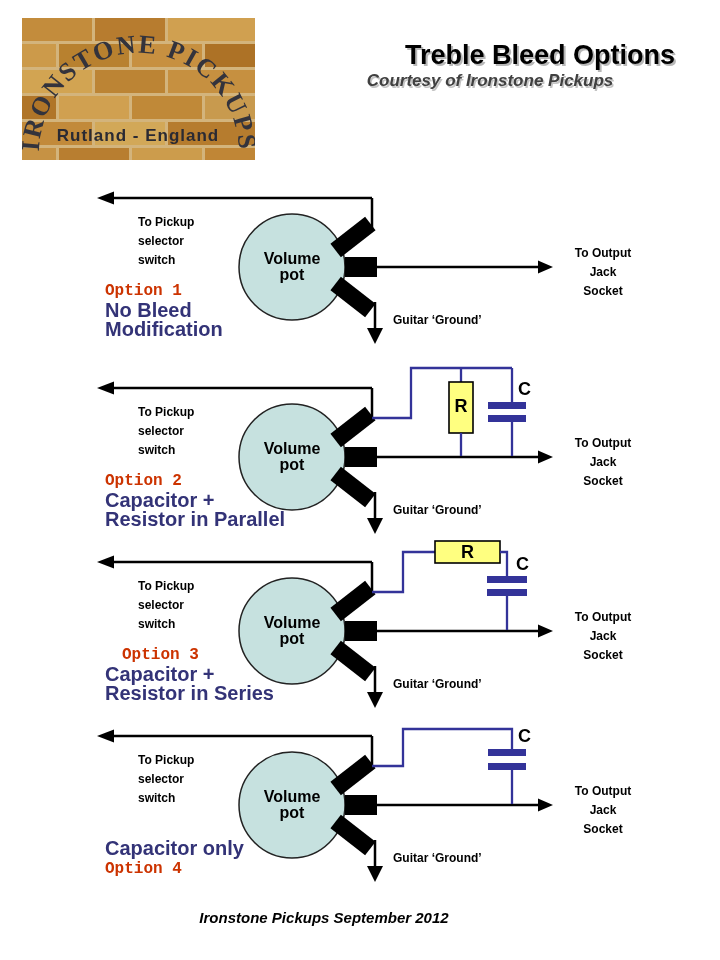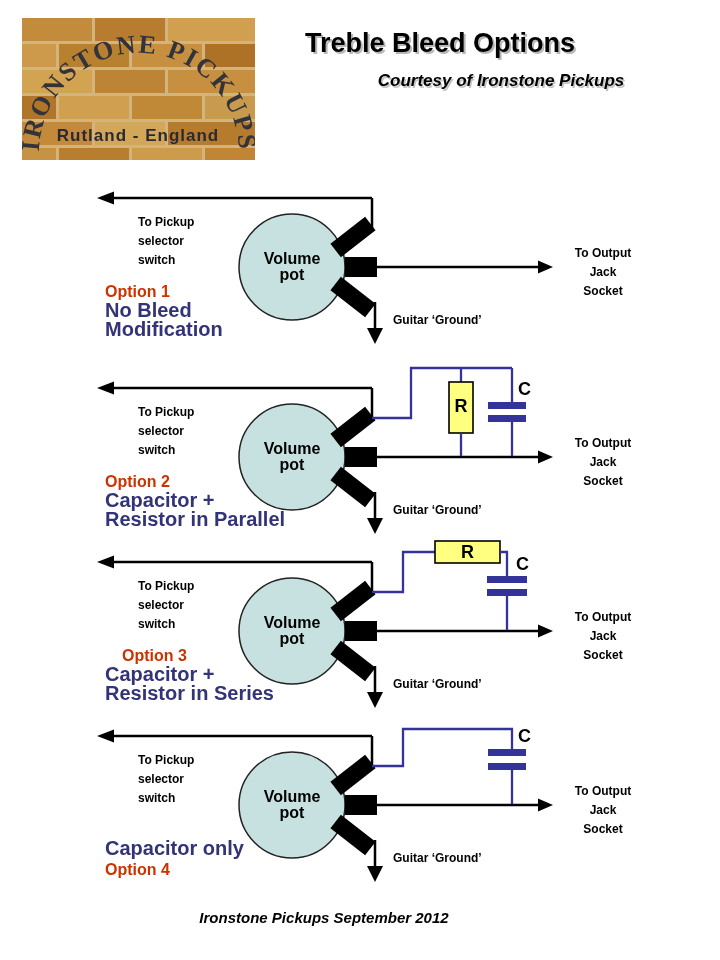--- a/index.html
+++ b/index.html
@@ -9,30 +9,30 @@
   .blk{stroke:#000000;stroke-width:2.5;fill:none;}
   .blkf{fill:#000000;stroke:none;}
   .nvy{stroke:#333399;stroke-width:2.3;fill:none;}
   .res{fill:#FFFF80;stroke:#000000;stroke-width:1.6;}
   .cap{fill:#333399;stroke:none;}
   .pot{fill:#C6E1DF;stroke:#222222;stroke-width:1.5;}
   .lug{fill:#000000;stroke:none;}
   .lbl{position:absolute;font-weight:bold;font-size:12px;line-height:19px;color:#000;
        white-space:pre-line;}
   .output{text-align:center;}
-  .optname{position:absolute;font-weight:bold;font-size:16px;line-height:19px;color:#CC3300;}
+  .optname{position:absolute;font-weight:bold;font-size:16px;line-height:19px;color:#CC3300;font-family:Liberation Mono, monospace;}
   .optdesc{position:absolute;font-weight:bold;font-size:20px;line-height:19px;color:#333377;
            white-space:pre-line;}
   .potlbl{position:absolute;width:80px;text-align:center;font-weight:bold;font-size:16px;
           line-height:16px;color:#000;white-space:pre-line;}
   .complbl{position:absolute;font-weight:bold;font-size:18px;color:#000;}
-  .title{position:absolute;left:305px;top:28px;width:370px;text-align:left;
+  .title{position:absolute;left:305px;top:40px;width:370px;text-align:right;
          font-size:27px;font-weight:bold;color:#000;text-shadow:2px 2px 0 #b8b8b8;}
-  .subtitle{position:absolute;left:316px;top:71px;width:370px;text-align:center;
-            font-size:17px;font-weight:bold;font-style:italic;color:#000000;
+  .subtitle{position:absolute;left:305px;top:71px;width:370px;text-align:center;
+            font-size:17px;font-weight:bold;font-style:italic;color:#404040;
             text-shadow:1.5px 1.5px 0 #c4c4c4;}
   .footer{position:absolute;left:0;top:909px;width:648px;text-align:center;
           font-size:15px;font-weight:bold;font-style:italic;color:#000;}
   .logo{position:absolute;left:22px;top:18px;width:233px;height:142px;}
   .arcText{font-family:"Liberation Serif",serif;font-size:26px;font-weight:bold;
            fill:#33333C;letter-spacing:2px;}
   .locText{font-family:"Liberation Sans",sans-serif;font-size:17px;font-weight:bold;
            fill:#2A2A33;letter-spacing:1px;}
 </style>
 </head>

